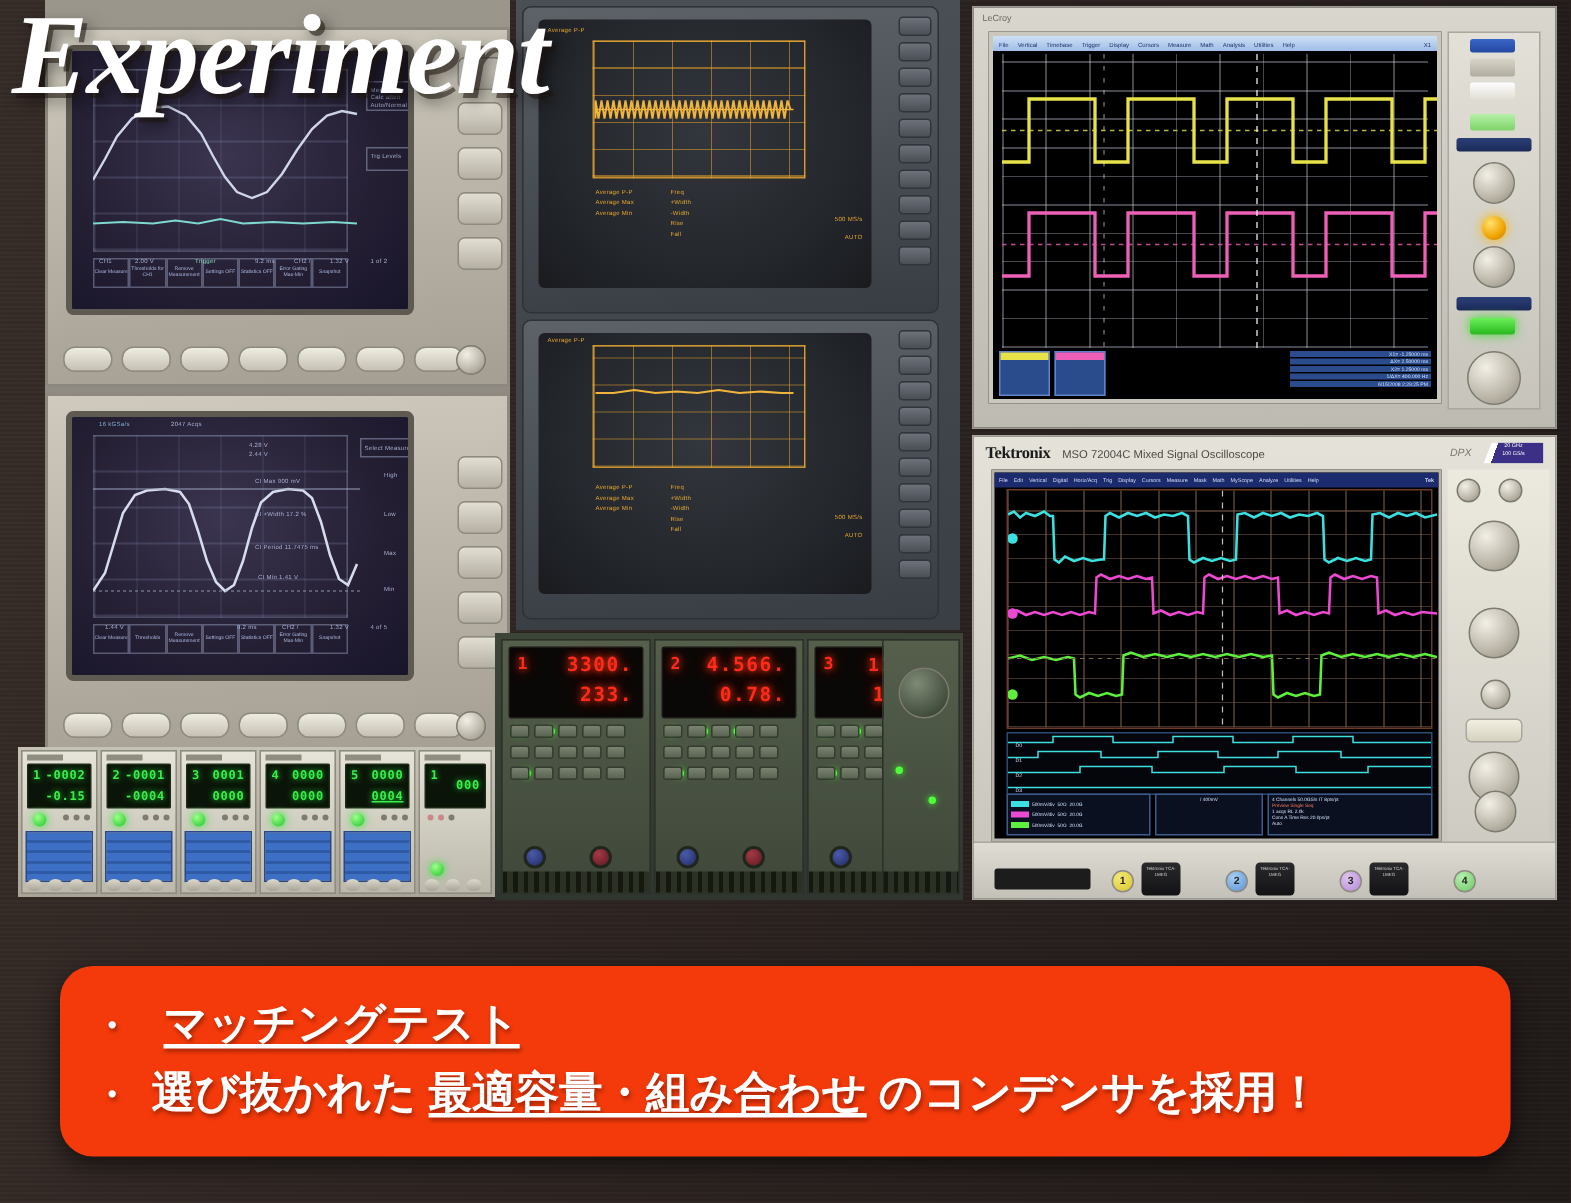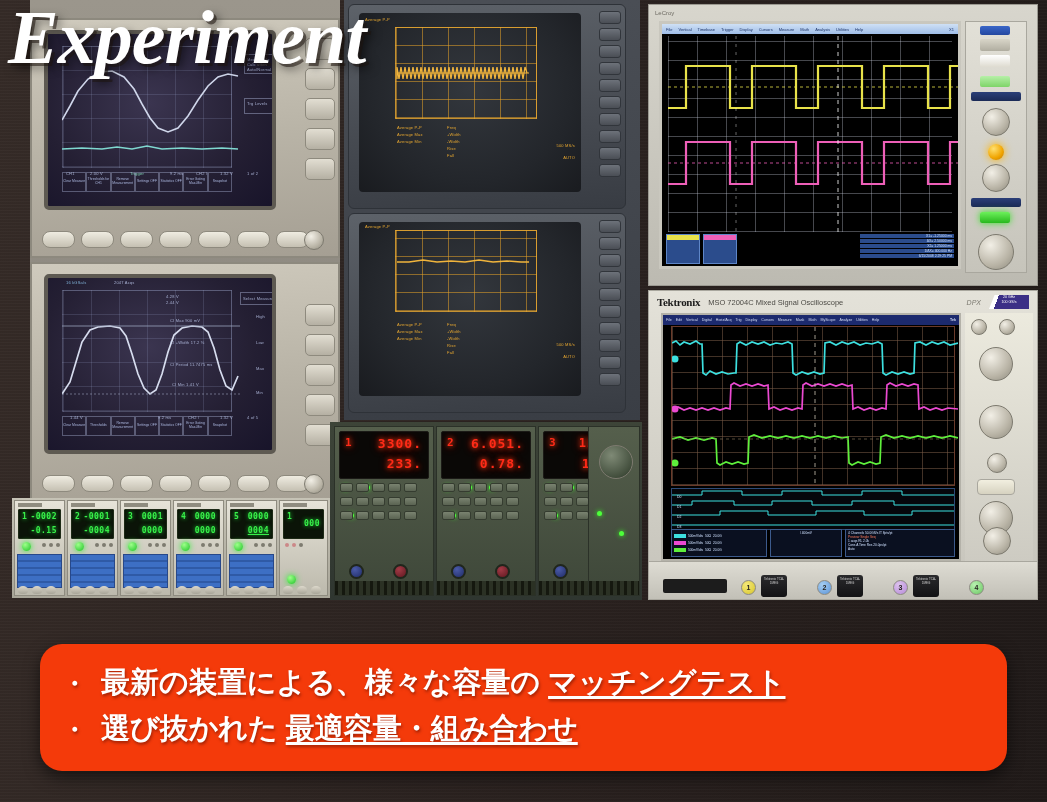--- a/index.html
+++ b/index.html
@@ -444,21 +444,21 @@
       </div>
       <div class="jack b" style="left:14px;"></div>
       <div class="jack r" style="left:58px;"></div>
       <div class="ycable" style="left:2px;width:30px;"></div>
       <div class="vents"></div>
     </div>
 
     <div class="psu-ch" style="left:106px;">
       <div class="led-win">
         <div class="led-num" style="left:5px;top:4px;font-size:11px;">2</div>
-        <div class="led-num" style="right:6px;top:4px;">6.051.</div>
+        <div class="led-num" style="right:6px;top:4px;">4.566.</div>
         <div class="led-num" style="right:6px;top:24px;">0.78.</div>
       </div>
       <div class="gled" style="left:8px;top:58px;"></div>
       <div class="gled" style="left:30px;top:58px;"></div>
       <div class="gled" style="left:52px;top:58px;"></div>
       <div class="gled" style="left:14px;top:86px;"></div>
       <div class="psu-btns">
         <div class="r">
             <i></i>
             <i></i>
@@ -852,24 +852,24 @@
     </div>
   </div>
 
 </div>
 
 <div id="title">Experiment</div>
 
 <div id="callout">
   <div class="cline">
     <span class="bullet">・</span>
-    <span>最新の装置による、様々な容量の</span>
     <span class="sp"></span>
     <u>マッチングテスト</u>
   </div>
   <div class="cline">
     <span class="bullet">・</span>
     <span>選び抜かれた</span>
     <span class="sp"></span>
     <u>最適容量・組み合わせ</u>
     <span class="sp"></span>
+    <span>のコンデンサを採用！</span>
   </div>
 </div>
 
 </body></html>

